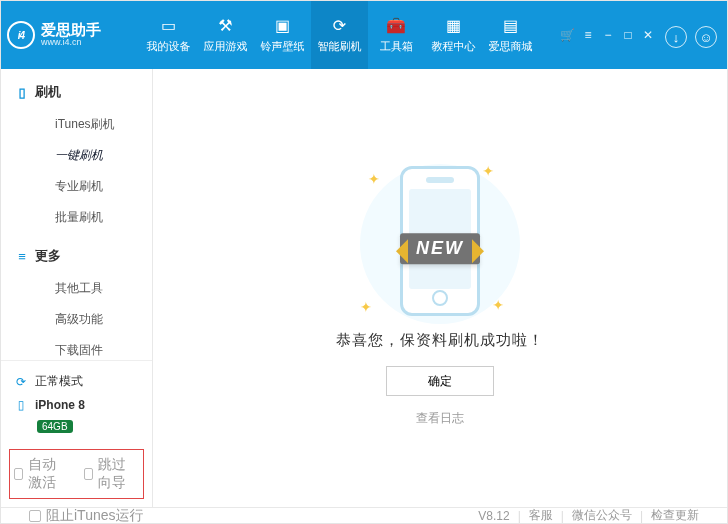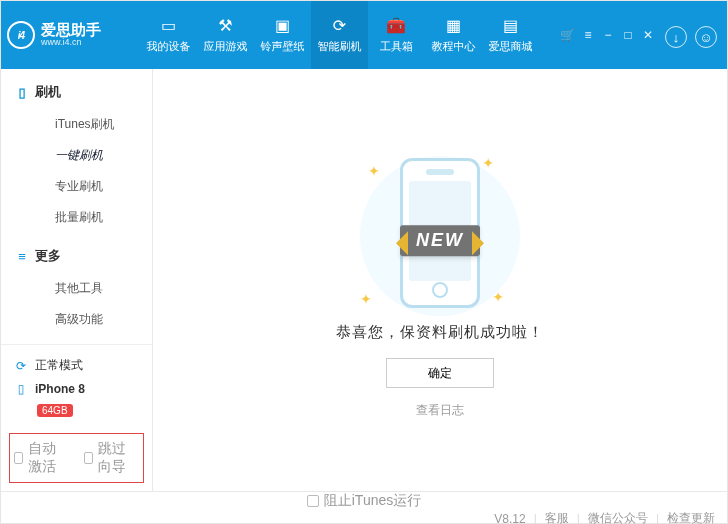--- a/index.html
+++ b/index.html
@@ -27,21 +27,21 @@
   .sidebar { width: 152px; border-right: 1px solid #e8e8e8; display: flex; flex-direction: column; }
   .side-scroll { flex: 1; overflow: auto; padding: 8px 0 6px; }
   .sec-title { display:flex; align-items:center; gap:6px; padding: 6px 14px; font-size: 13px; font-weight: bold; color:#333; }
   .sec-title .sec-icon { color:#1296db; width:14px; display:inline-flex; justify-content:center; }
   .sec-items { padding: 2px 16px 8px; }
   .sec-item { padding: 7px 0 7px 38px; color:#555; cursor:pointer; font-size:12px; }
   .sec-item.active { color:#0f172a;font-style:italic; }
   .status-block { border-top:1px solid #eee; padding:8px 12px; }
   .status-row { display:flex; align-items:center; gap:6px; padding:4px 0; font-size:12px; }
   .status-icon { color:#1296db; width:16px; text-align:center; }
-  .cap-badge { background:#ef4444; color:#fff; font-size:10px; padding:1px 5px; border-radius:3px; margin-left:4px; }
+  .cap-badge { background:#15803d; color:#fff; font-size:10px; padding:1px 5px; border-radius:3px; margin-left:4px; }
   .opt-block { border:1.5px solid #e04646; margin:4px 8px 8px; padding:6px 4px; display:flex; gap:14px; }
   .chk { display:flex; align-items:center; gap:5px; color:#999; font-size:14px; cursor:pointer; }
   .chk .box { width:12px; height:12px; border:1px solid #bbb; border-radius:2px; }
 
   .content { flex: 1; display:flex; flex-direction:column; align-items:center; justify-content:center; padding: 10px 0 0; position:relative; }
   .illus { width: 200px; height: 170px; position:relative; }
   .illus .circle { position:absolute; left:50%; top:50%; width:160px; height:160px; border-radius:50%; background:#f2fbff; transform:translate(-50%,-50%); }
   .illus .phone { position:absolute; left:50%; top:50%; transform:translate(-50%,-52%); width:80px; height:150px; background:#fff; border:3px solid #b9def0; border-radius:12px; }
   .illus .phone::before { content:""; position:absolute; top:8px; left:50%; transform:translateX(-50%); width:28px; height:6px; background:#cfe9f5; border-radius:3px; }
   .illus .phone::after { content:""; position:absolute; bottom:7px; left:50%; transform:translateX(-50%); width:12px; height:12px; border:2px solid #b9def0; border-radius:50%; }
@@ -52,21 +52,21 @@
   .illus .ribbon .band::before { left:-16px; border-right-color:#e6b531; }
   .illus .ribbon .band::after { right:-16px; border-left-color:#e6b531; }
   .illus .spark { position:absolute; color:#f7c948; font-size:14px; }
   .illus .s1 { top:12px; left:28px; } .illus .s2 { top:4px; right:46px; } .illus .s3 { bottom:14px; left:20px; } .illus .s4 { bottom:16px; right:36px; }
 
   .msg { margin-top:2px; font-size:15px; color:#333; letter-spacing:1px; }
   .ok-btn { margin-top:16px; border:1px solid #ccc; background:#fff; width:108px; height:30px; font-size:12px; cursor:pointer; }
   .log-link { margin-top:14px; font-size:12px; color:#999; cursor:pointer; }
 
   
-  .footer { height:32px; border-top:1px solid #e8e8e8; display:flex; align-items:center; padding:0 12px; color:#999; font-size:12px;flex-direction:column; }
+  .footer { height:16px; border-top:1px solid #e8e8e8; display:flex; align-items:center; padding:0 28px; color:#999; font-size:12px; }
   .footer-left { display:flex; align-items:center; gap:6px; }
   .footer-right { margin-left:auto; display:flex; align-items:center; gap:8px; }
   .footer-link { cursor:pointer; }
   .vline { color:#ddd; }
 </style>
 </head>
 <body>
 
 <div class="app">
 

